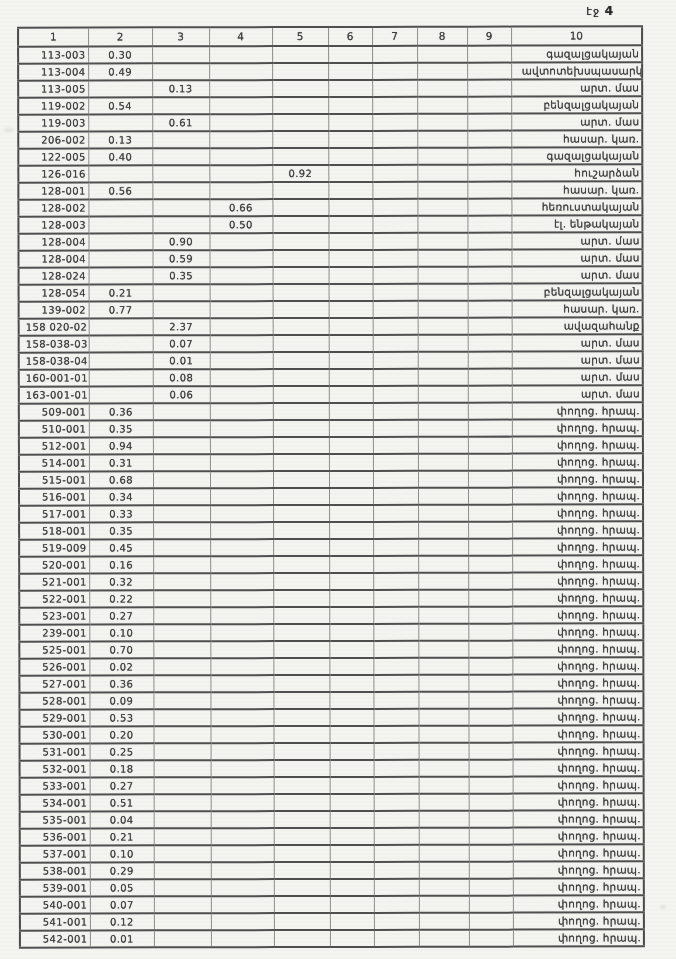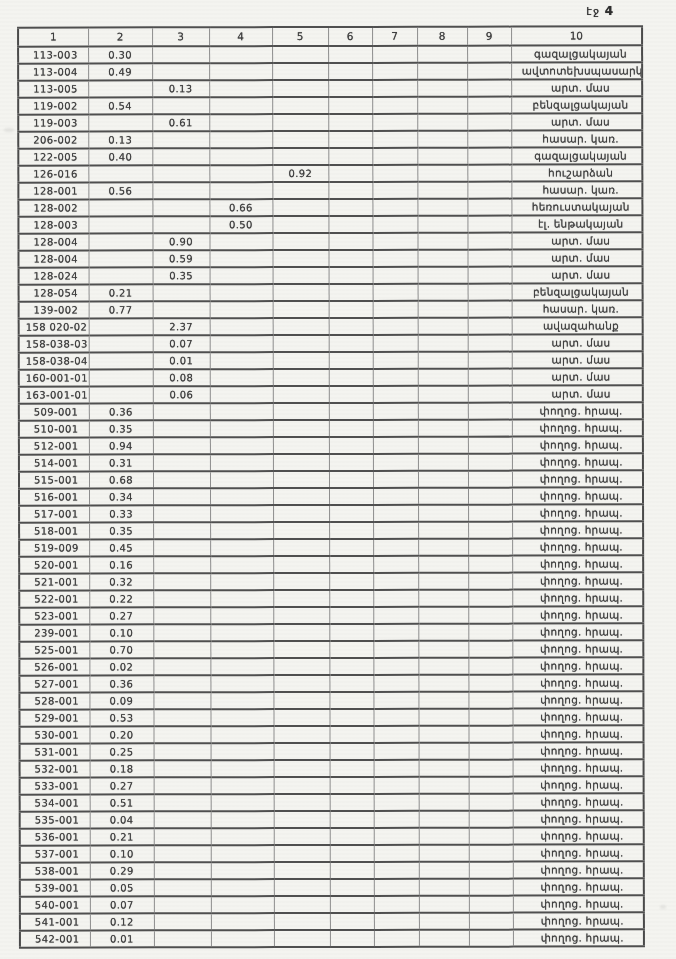--- a/index.html
+++ b/index.html
@@ -25,23 +25,23 @@
     border-left:1px solid #8d8d8d;border-right:1px solid #8d8d8d;
     border-top:1px solid #6f6f6f;border-bottom:2px solid #4f4f4f;
     font-size:10px;line-height:15px;height:15px;
     color:#3f3f3f;text-shadow:0 0 .7px #5a5a5a;
   }
   .scan-table th{
     border-top:2px solid #4f4f4f;font-weight:normal;text-align:center;
     height:17px;line-height:17px;font-size:10.5px;
   }
   .scan-table{border:2px solid #4a4a4a;}
-  td.c-code{text-align:center;padding-left:6px;letter-spacing:.4px;}
+  td.c-code{text-align:right;padding-left:6px;letter-spacing:.4px;}
   td.c-val{text-align:center;letter-spacing:.4px;}
-  td.c-cat{text-align:center;padding-left:10px;font-size:10.5px;position:relative;letter-spacing:.2px;}
+  td.c-cat{text-align:right;padding-left:10px;font-size:10.5px;position:relative;letter-spacing:.2px;}
   
   .smudge{position:absolute;background:rgba(90,90,90,0.10);border-radius:50%;filter:blur(1px);}
 </style>
 </head>
 <body>
 
 <div class="page-label">
   <span>էջ</span>
   <b>4</b>
 </div>

